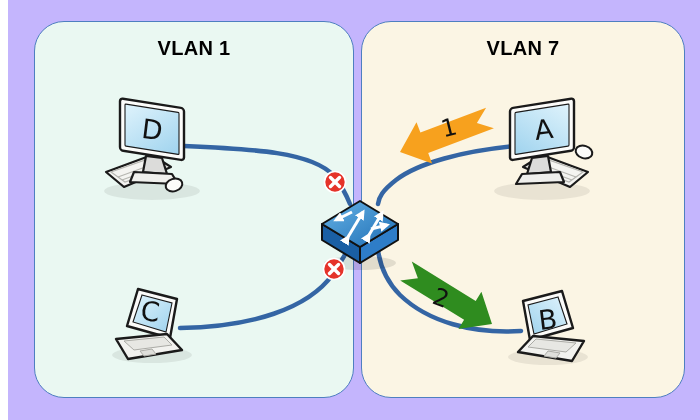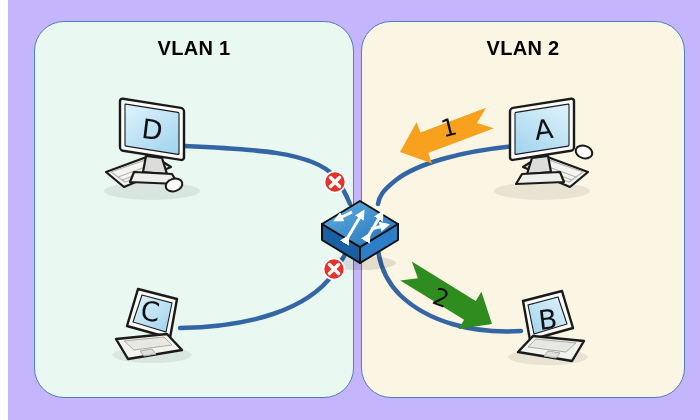--- a/index.html
+++ b/index.html
@@ -25,21 +25,21 @@
 </style>
 </head>
 <body>
 
 <div class="canvas">
 
   <div class="zone zone1">
     <div class="zone-title">VLAN 1</div>
   </div>
   <div class="zone zone2">
-    <div class="zone-title">VLAN 2</div>
+    <div class="zone-title">VLAN 7</div>
   </div>
 
   <svg class="overlay" viewBox="0 0 700 420">
     <defs>
       <linearGradient id="scr" x1="0" y1="0" x2="1" y2="1">
         <stop offset="0" stop-color="#DFF3FC"></stop>
         <stop offset="1" stop-color="#9FD3EE"></stop>
       </linearGradient>
       <linearGradient id="swtop" x1="0" y1="0" x2="1" y2="1">
         <stop offset="0" stop-color="#66B3E6"></stop>

